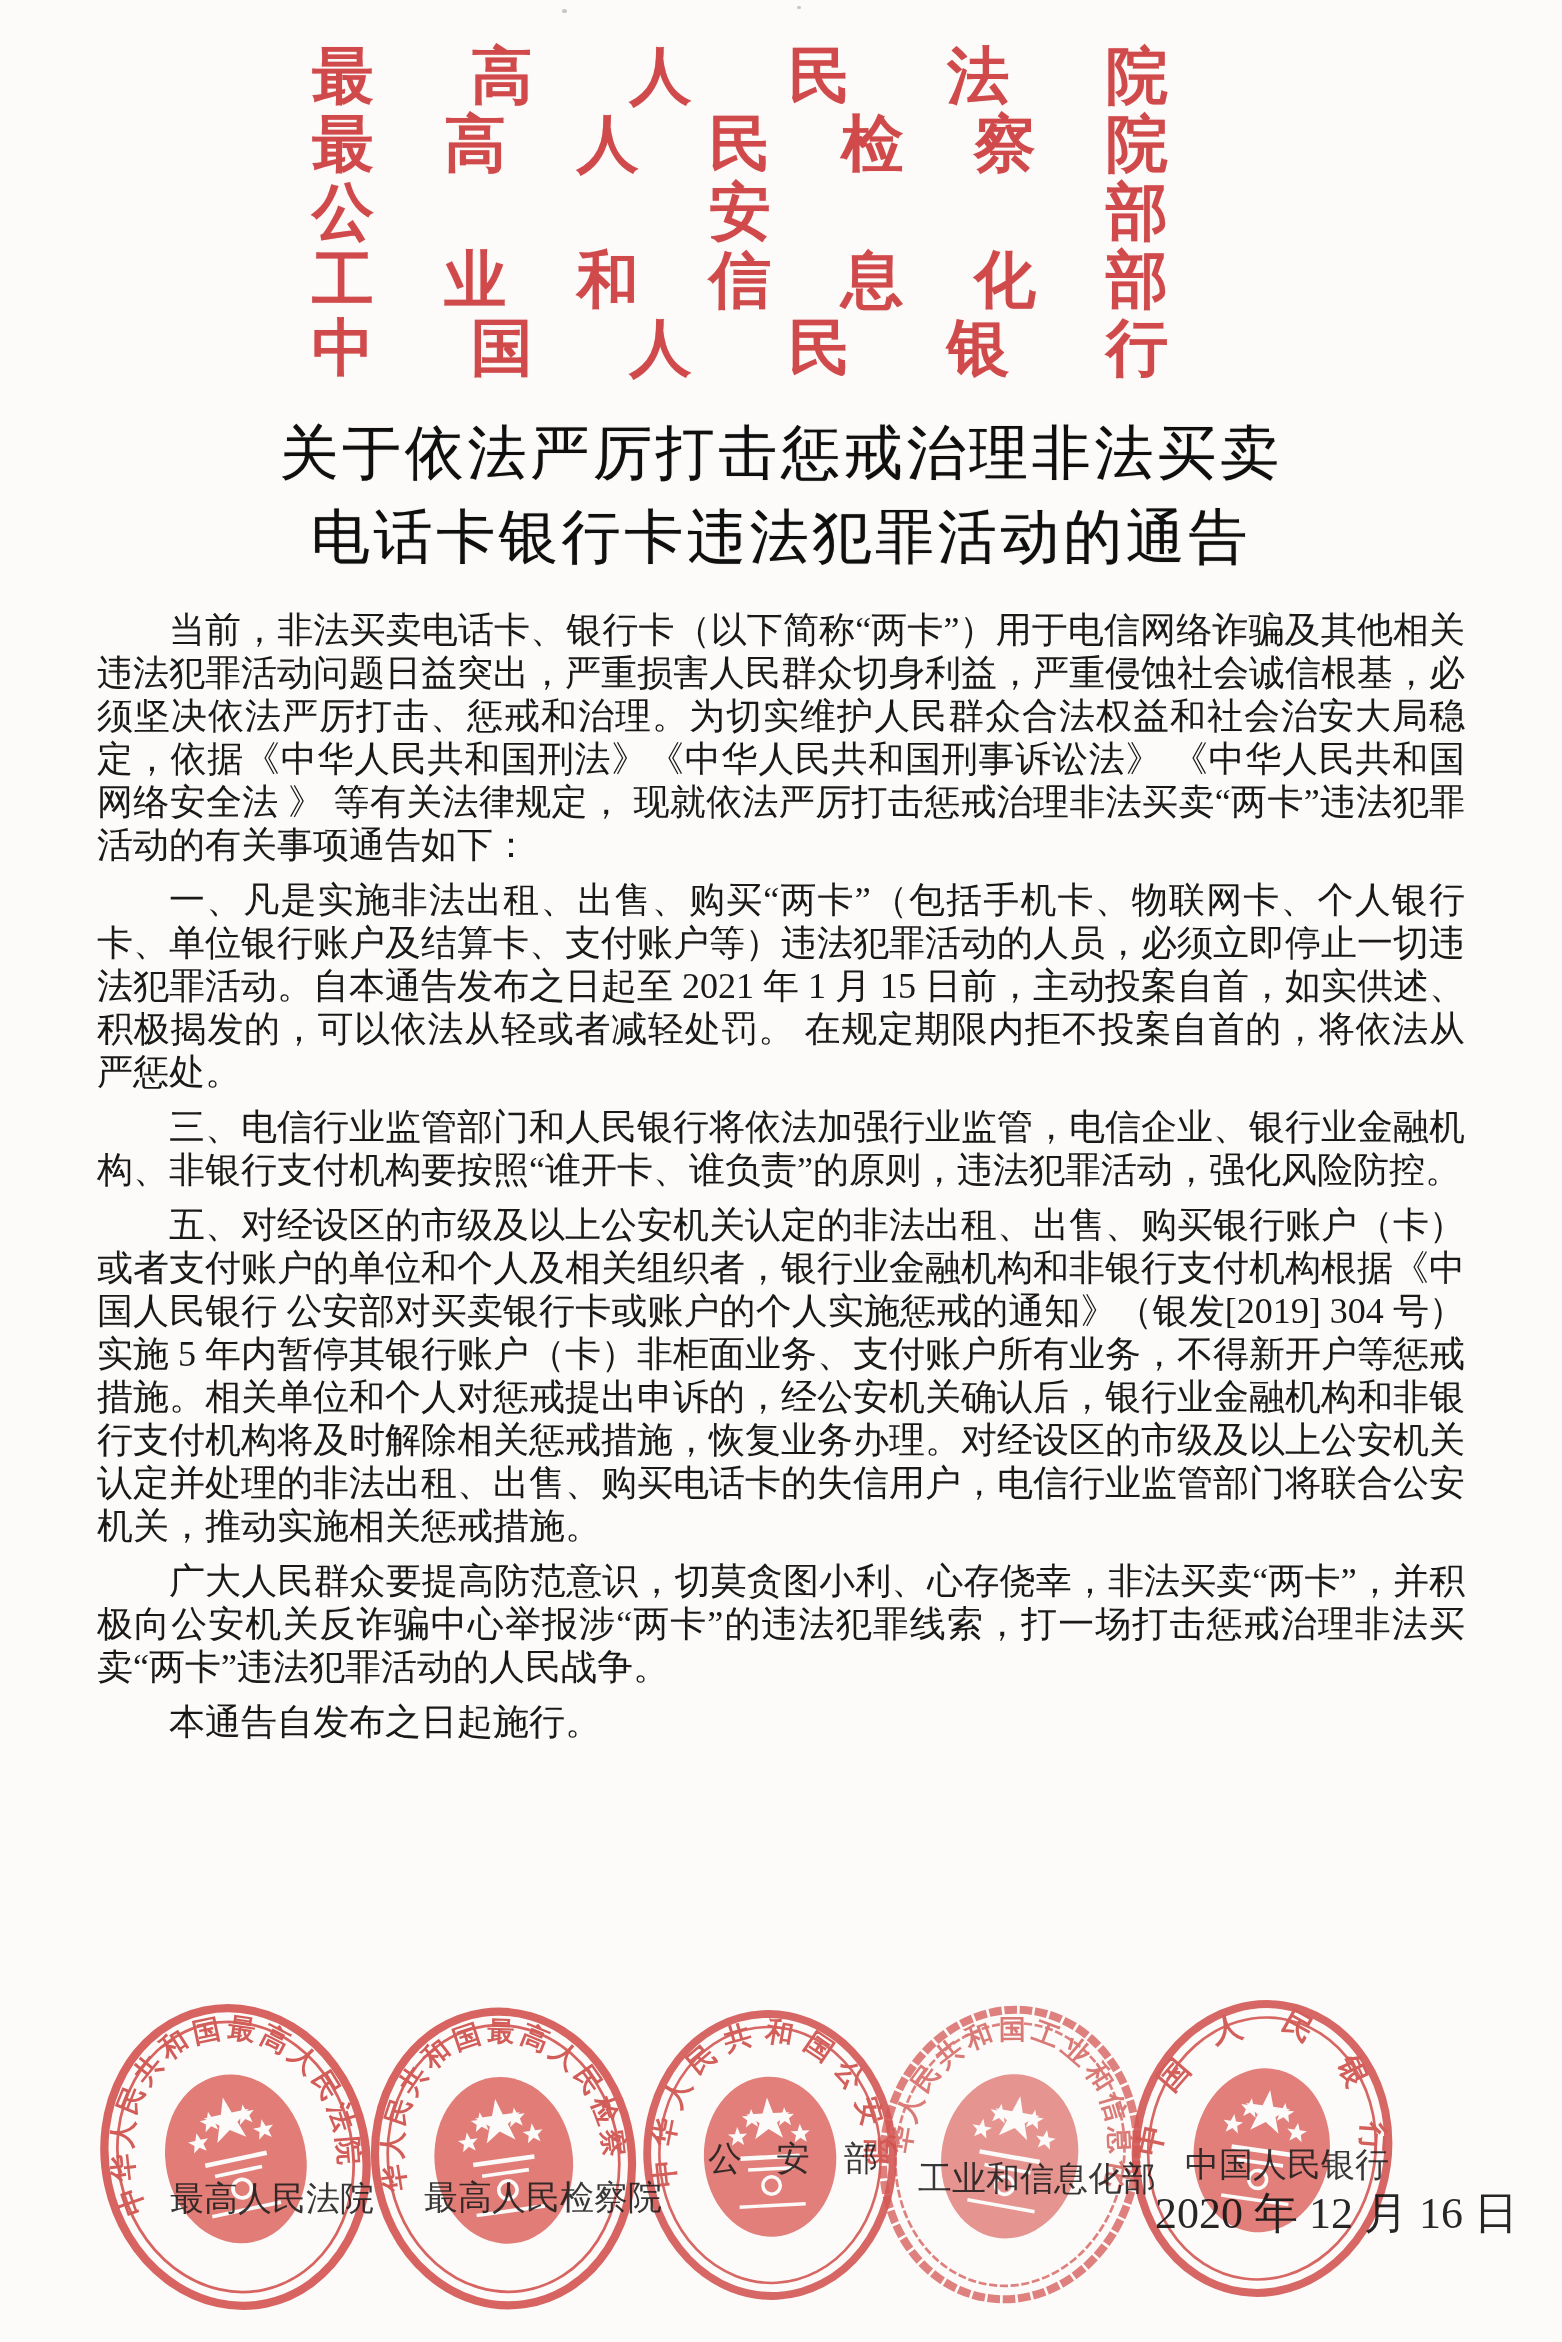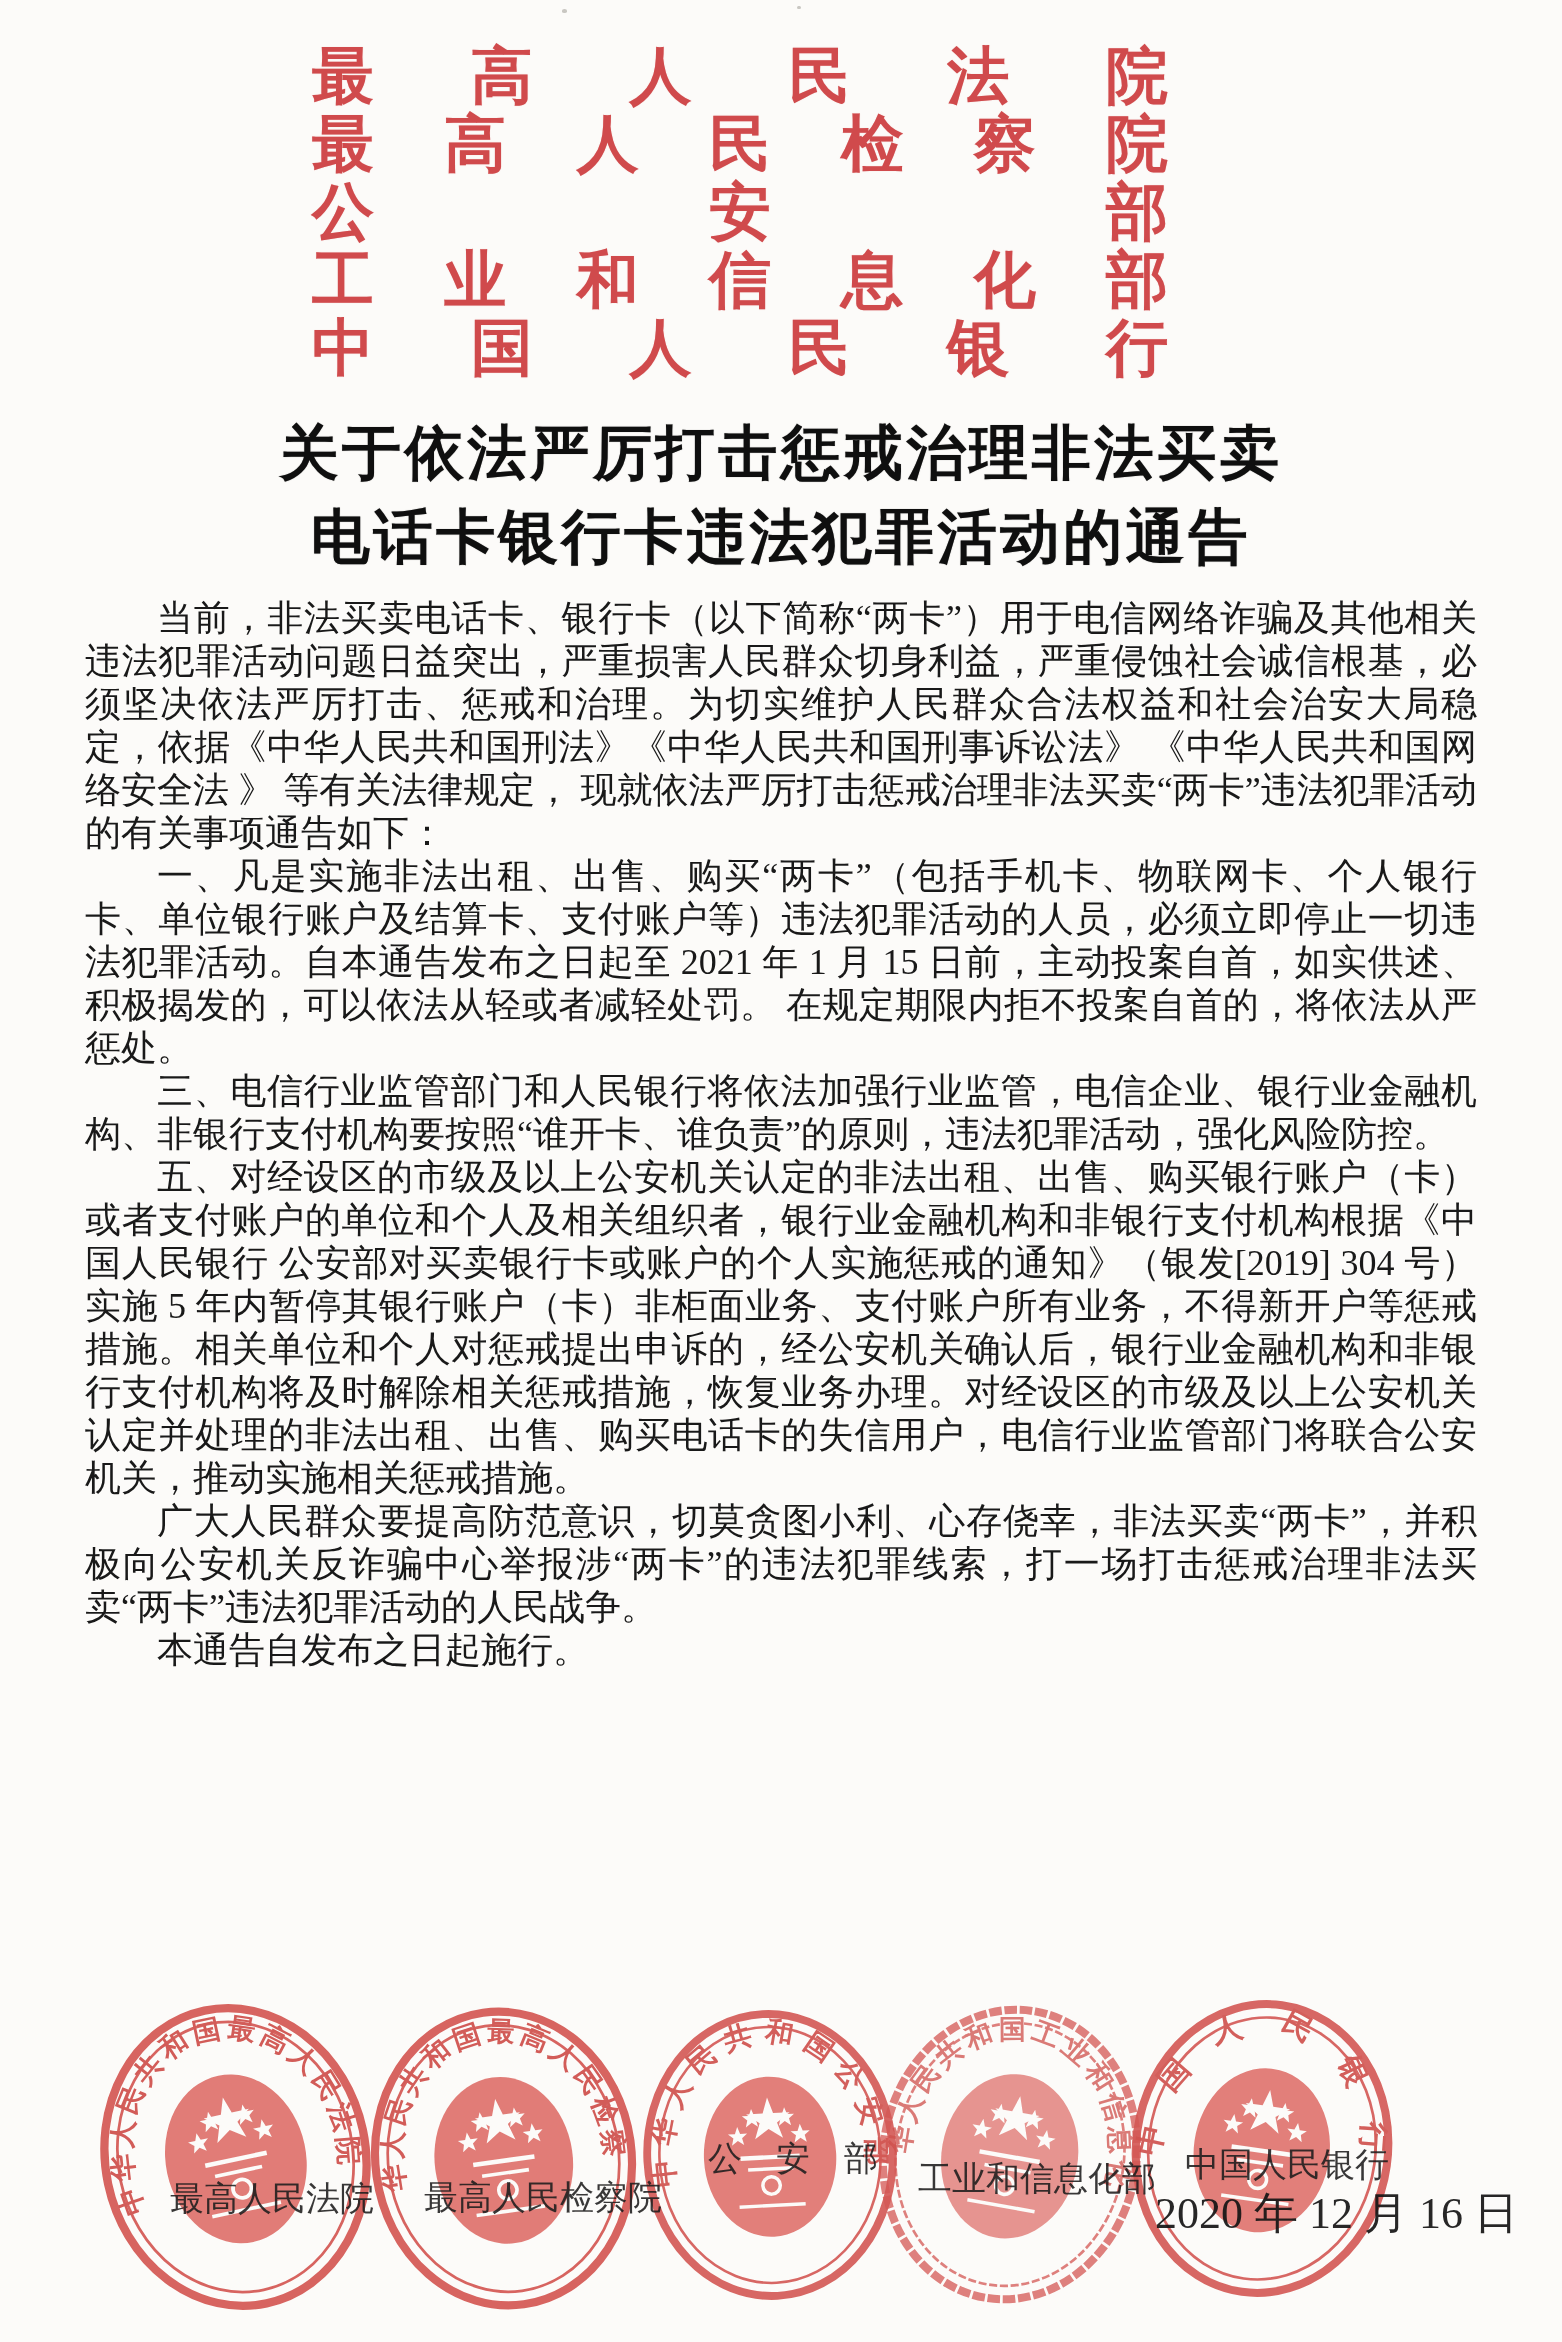--- a/index.html
+++ b/index.html
@@ -22,31 +22,31 @@
     font-size:62px;font-weight:bold;
     color:#d04a4c;
     text-shadow:0 0 0.9px rgba(208,74,76,.35);
   }
   
   .doc-title{
     position:absolute;left:0;top:411px;width:1562px;
     text-align:center;color:#0f0f0f;
   }
   .doc-title .t-line{
-    font-size:59px;font-weight:bold;letter-spacing:3.7px;
+    font-size:59px;font-weight:normal;letter-spacing:3.7px;
     line-height:84px;
     text-shadow:0 0 0.9px rgba(0,0,0,.5);
   }
   
   .doc-body{
     position:absolute;left:85px;top:597px;width:1392px;
     color:#191919;
   }
   .body-para{
-    margin:0;
+    margin:12px;
     font-size:36px;line-height:43px;
     text-align:justify;
     text-indent:2em;
   }
   
   .seal{
     position:absolute;
   }
   .seal svg{display:block;width:100%;height:100%;}
   .seal .ring{fill:none;stroke:#d45854;}

